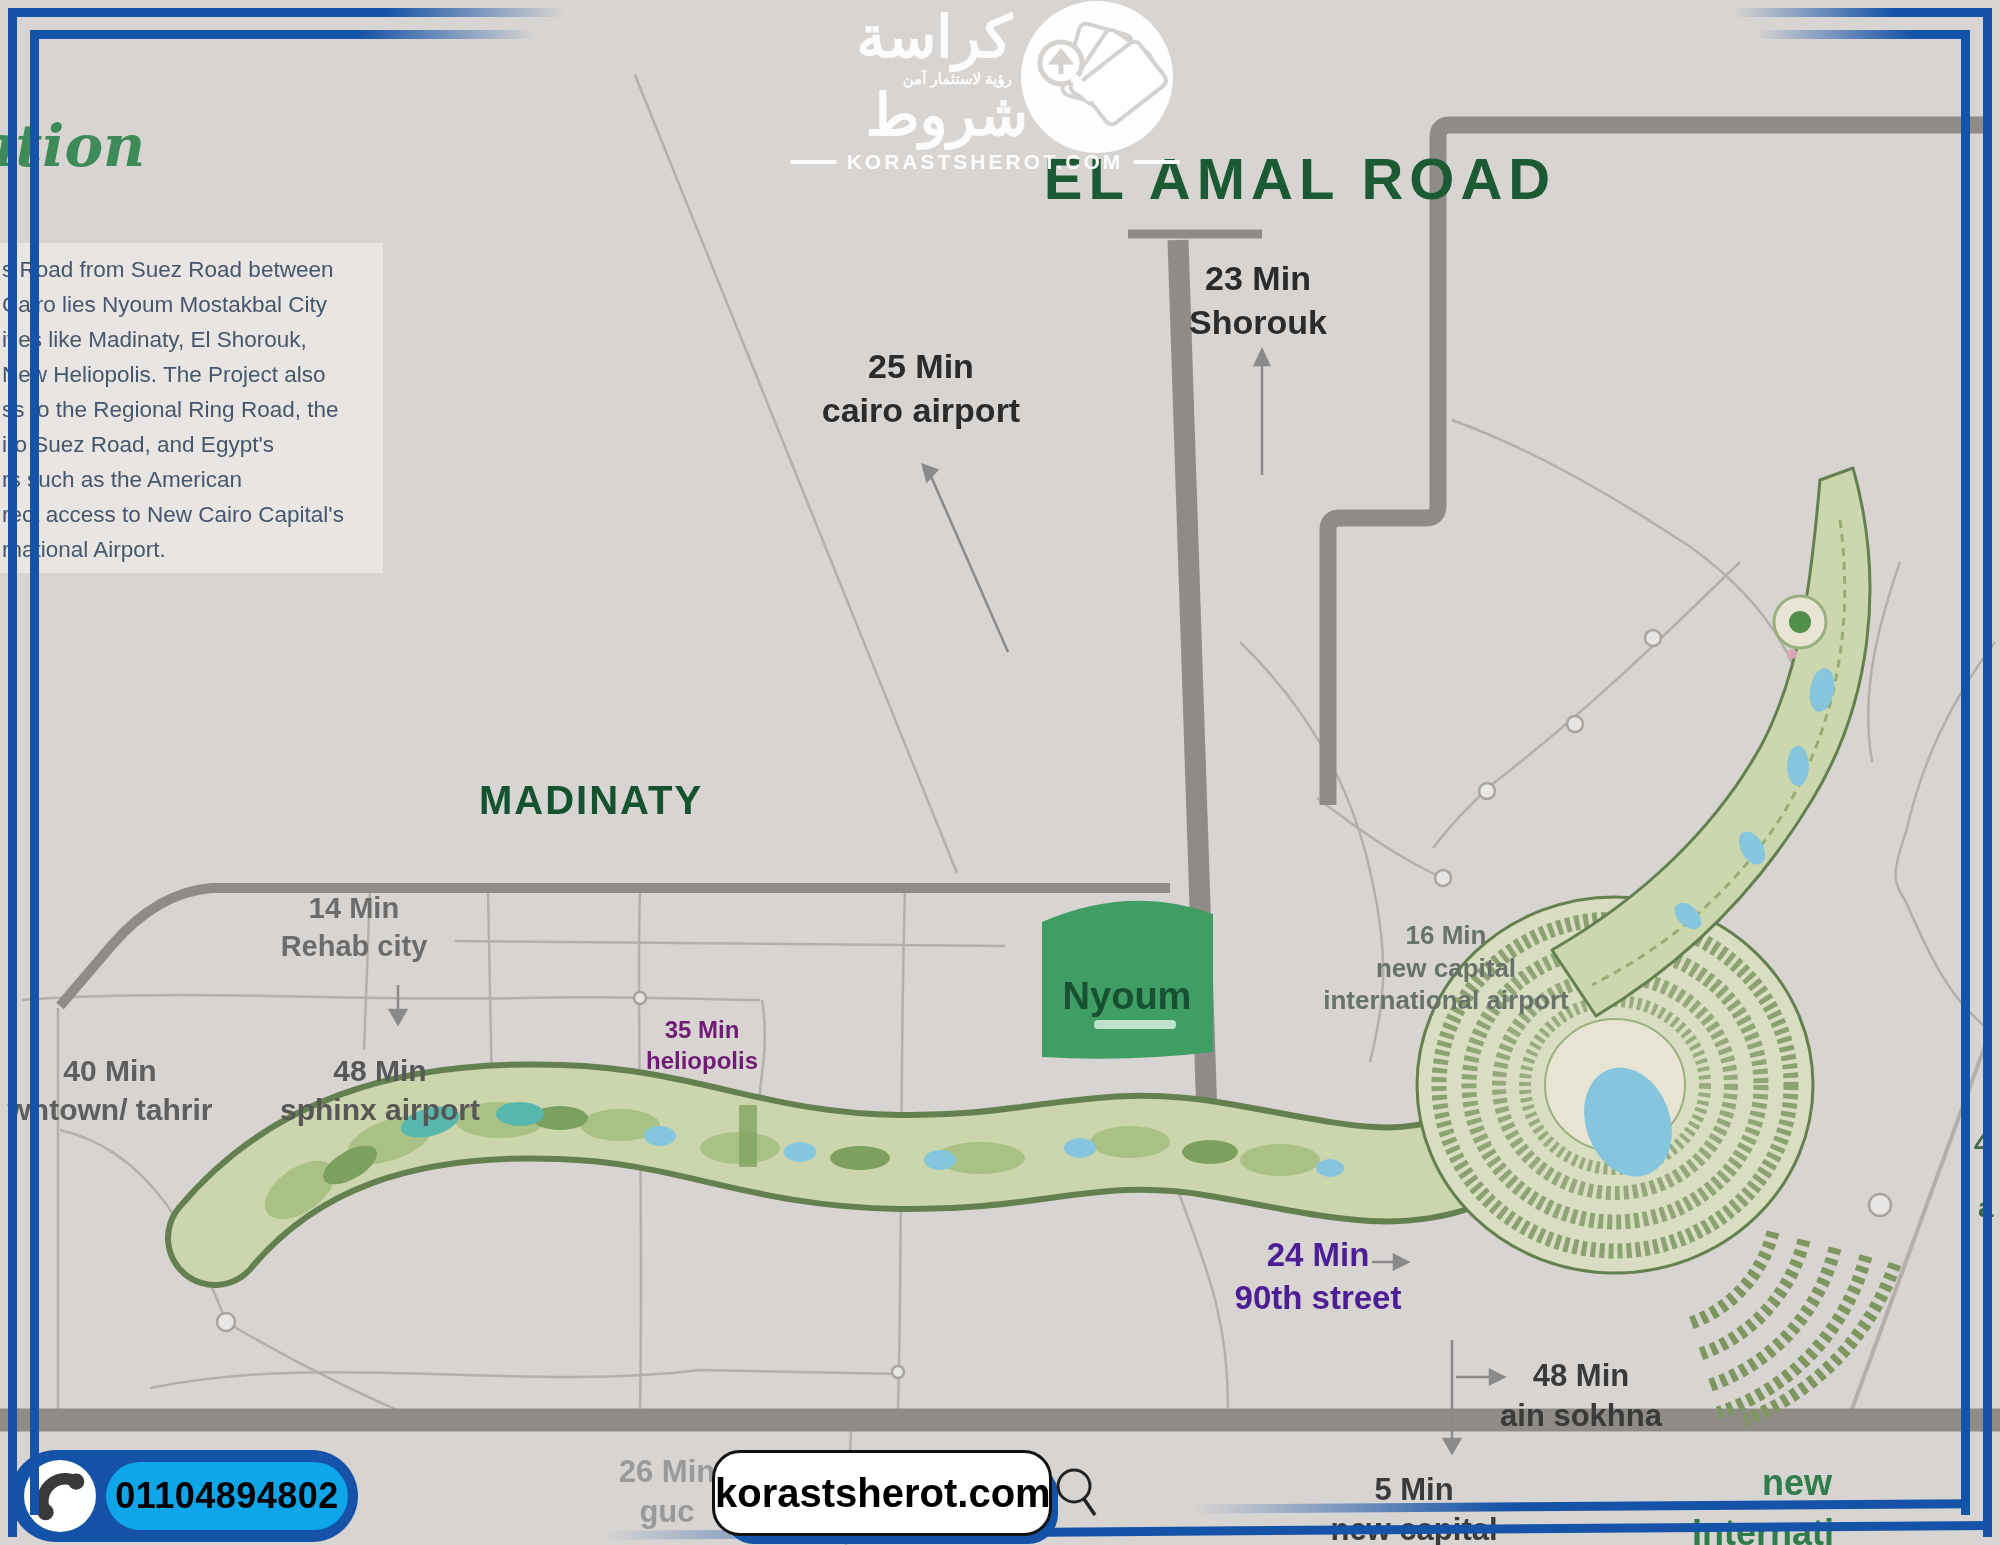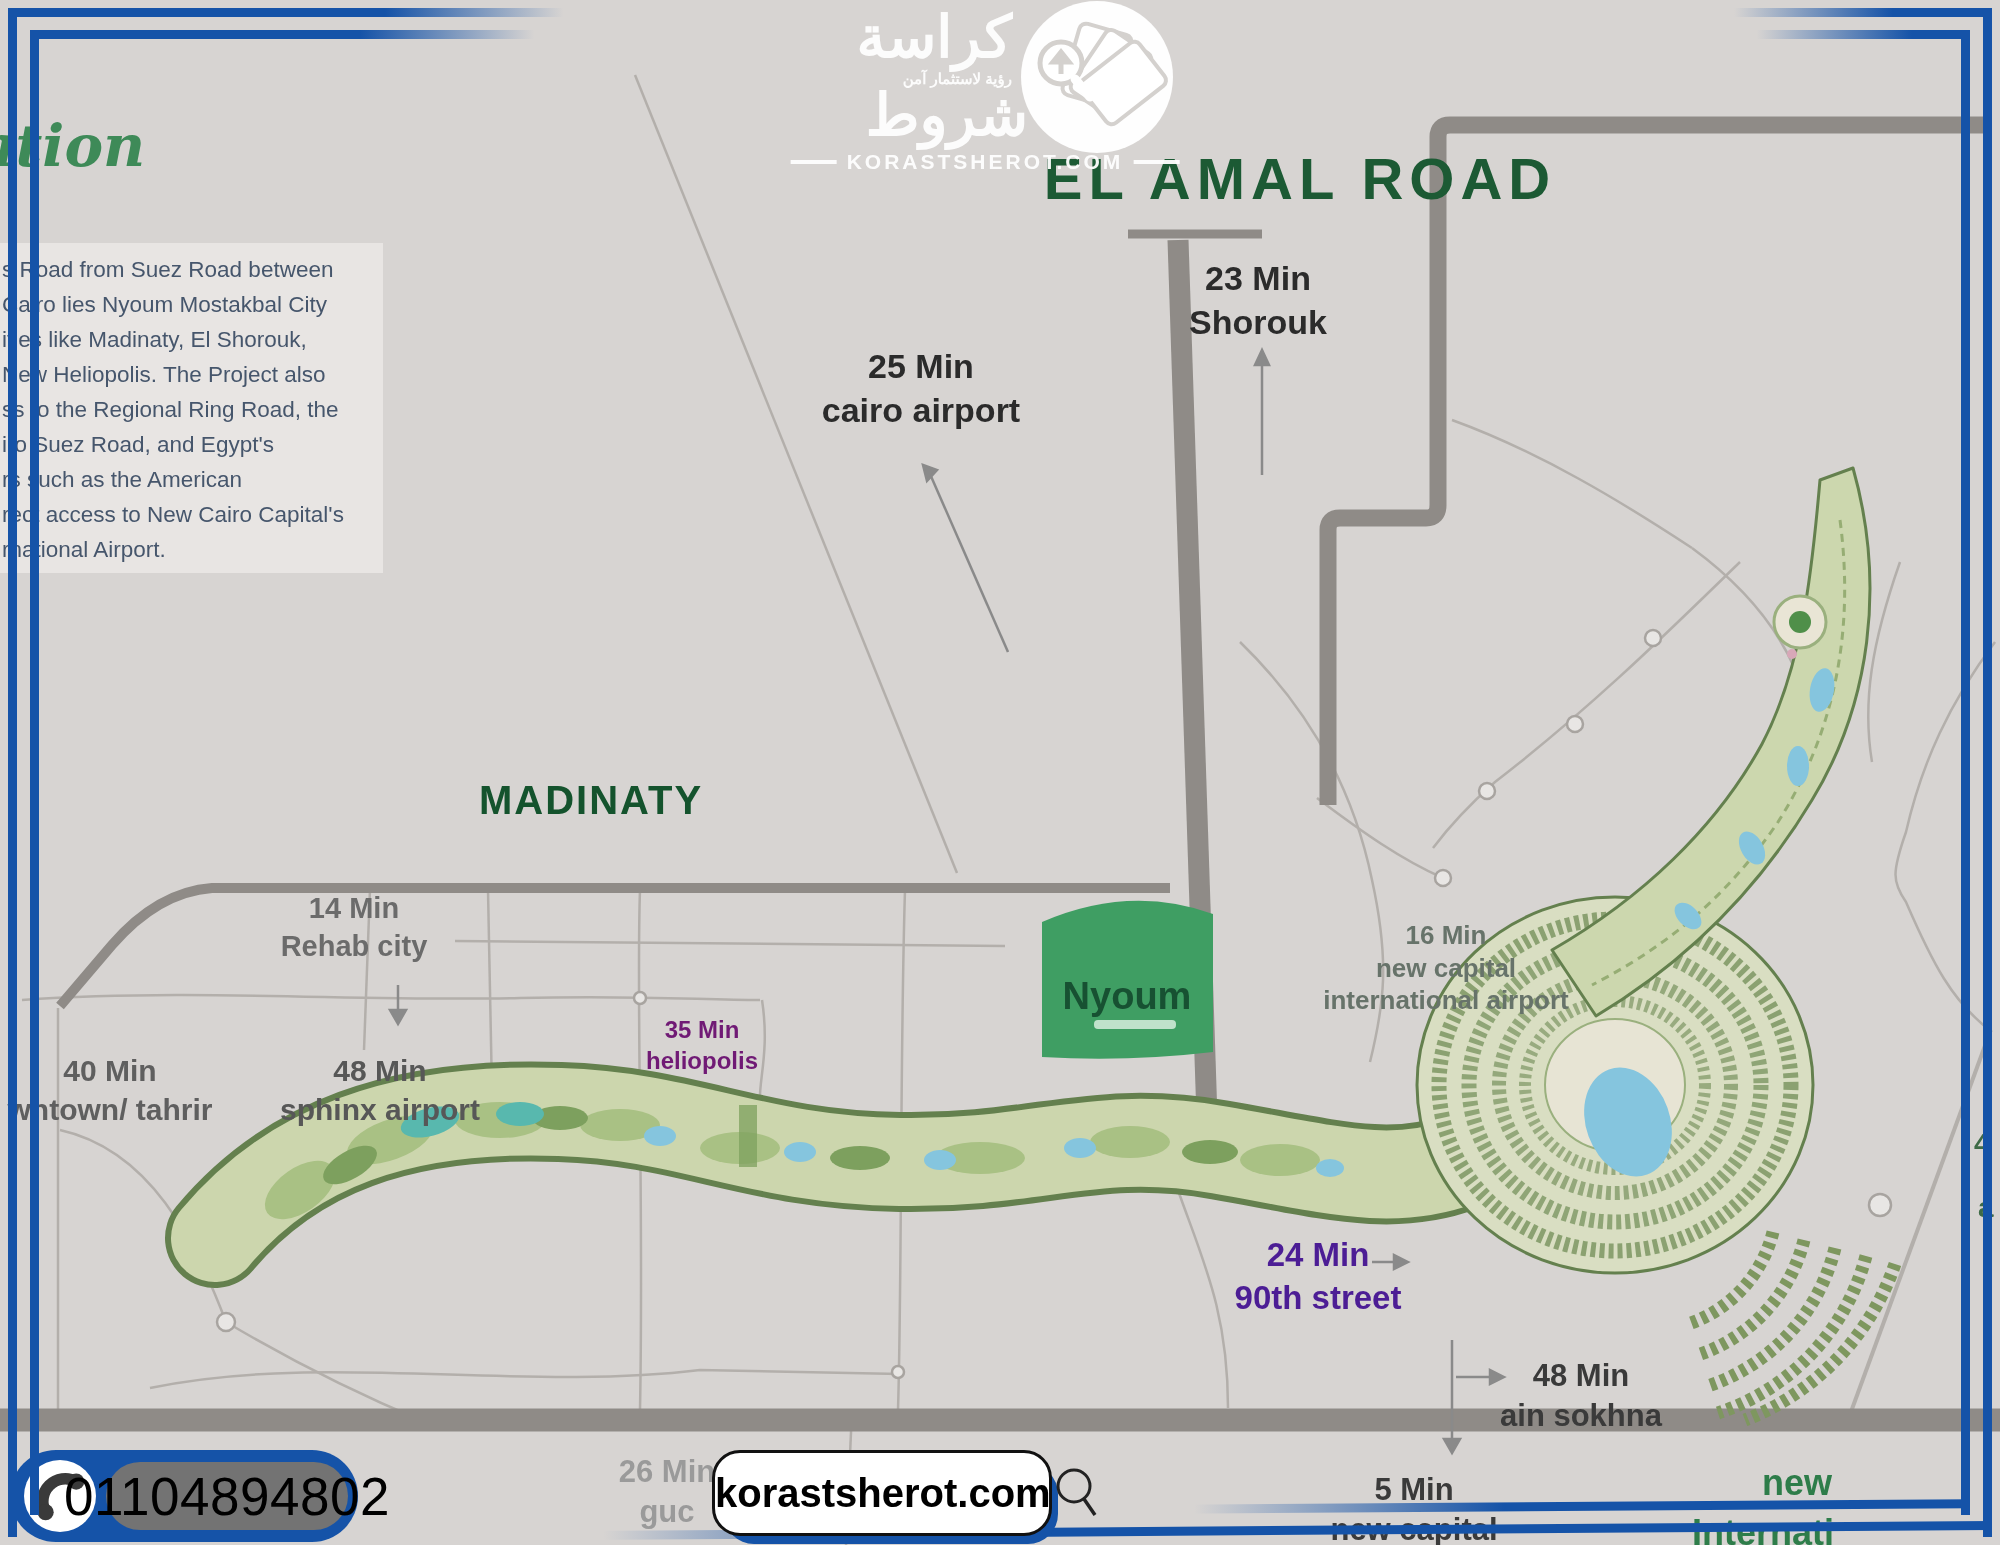--- a/index.html
+++ b/index.html
@@ -33,23 +33,23 @@
   .logo-ar3{left:1012px;top:86px;transform:translateX(-100%);font-size:58px;font-weight:bold;line-height:1;margin-left:16px;}
   .logo-site{left:985px;top:162px;transform:translate(-50%,-50%);font-size:21px;font-weight:800;letter-spacing:3px;
              display:flex;align-items:center;gap:10px;white-space:nowrap;}
   .logo-dash{display:inline-block;width:46px;height:0;border-top:4px solid #fff;}
   
   .fv{position:absolute;width:9px;background:#1553a8;}
   .fh{position:absolute;height:9px;}
   
   .phone-pill{left:10px;top:1450px;width:348px;height:92px;background:#1553a8;border-radius:46px;cursor:pointer;}
   .phone-circle{left:24px;top:1460px;width:72px;height:72px;background:#fff;border-radius:50%;}
-  .phone-num{left:106px;top:1462px;width:242px;height:68px;background:#737373;border-radius:34px;
+  .phone-num{left:106px;top:1462px;width:242px;height:68px;background:#0ea5e9;border-radius:34px;
              display:flex;align-items:center;justify-content:center;
-             font-size:53px;font-weight:normal;color:#000;letter-spacing:0.5px;}
+             font-size:36px;font-weight:bold;color:#000;letter-spacing:0.5px;}
   
   .search-shadow{left:724px;top:1464px;width:334px;height:80px;background:#1553a8;border-radius:30px;}
   .search-bar{left:712px;top:1450px;width:334px;height:80px;background:#fff;border:3px solid #111;
               border-radius:28px;display:flex;align-items:stretch;cursor:pointer;}
   .search-text{flex:1;display:flex;align-items:center;justify-content:center;
                font-size:40px;font-weight:700;color:#000;white-space:nowrap;}
   .search-div{width:2px;background:#111;}
   .search-iconcell{width:64px;display:flex;align-items:center;justify-content:center;}
   .edge-green{position:absolute;color:#2e7d4a;font-weight:800;font-size:36px;white-space:nowrap;}
   .edge-frag{position:absolute;color:#3e6b47;font-weight:800;font-size:28px;}

